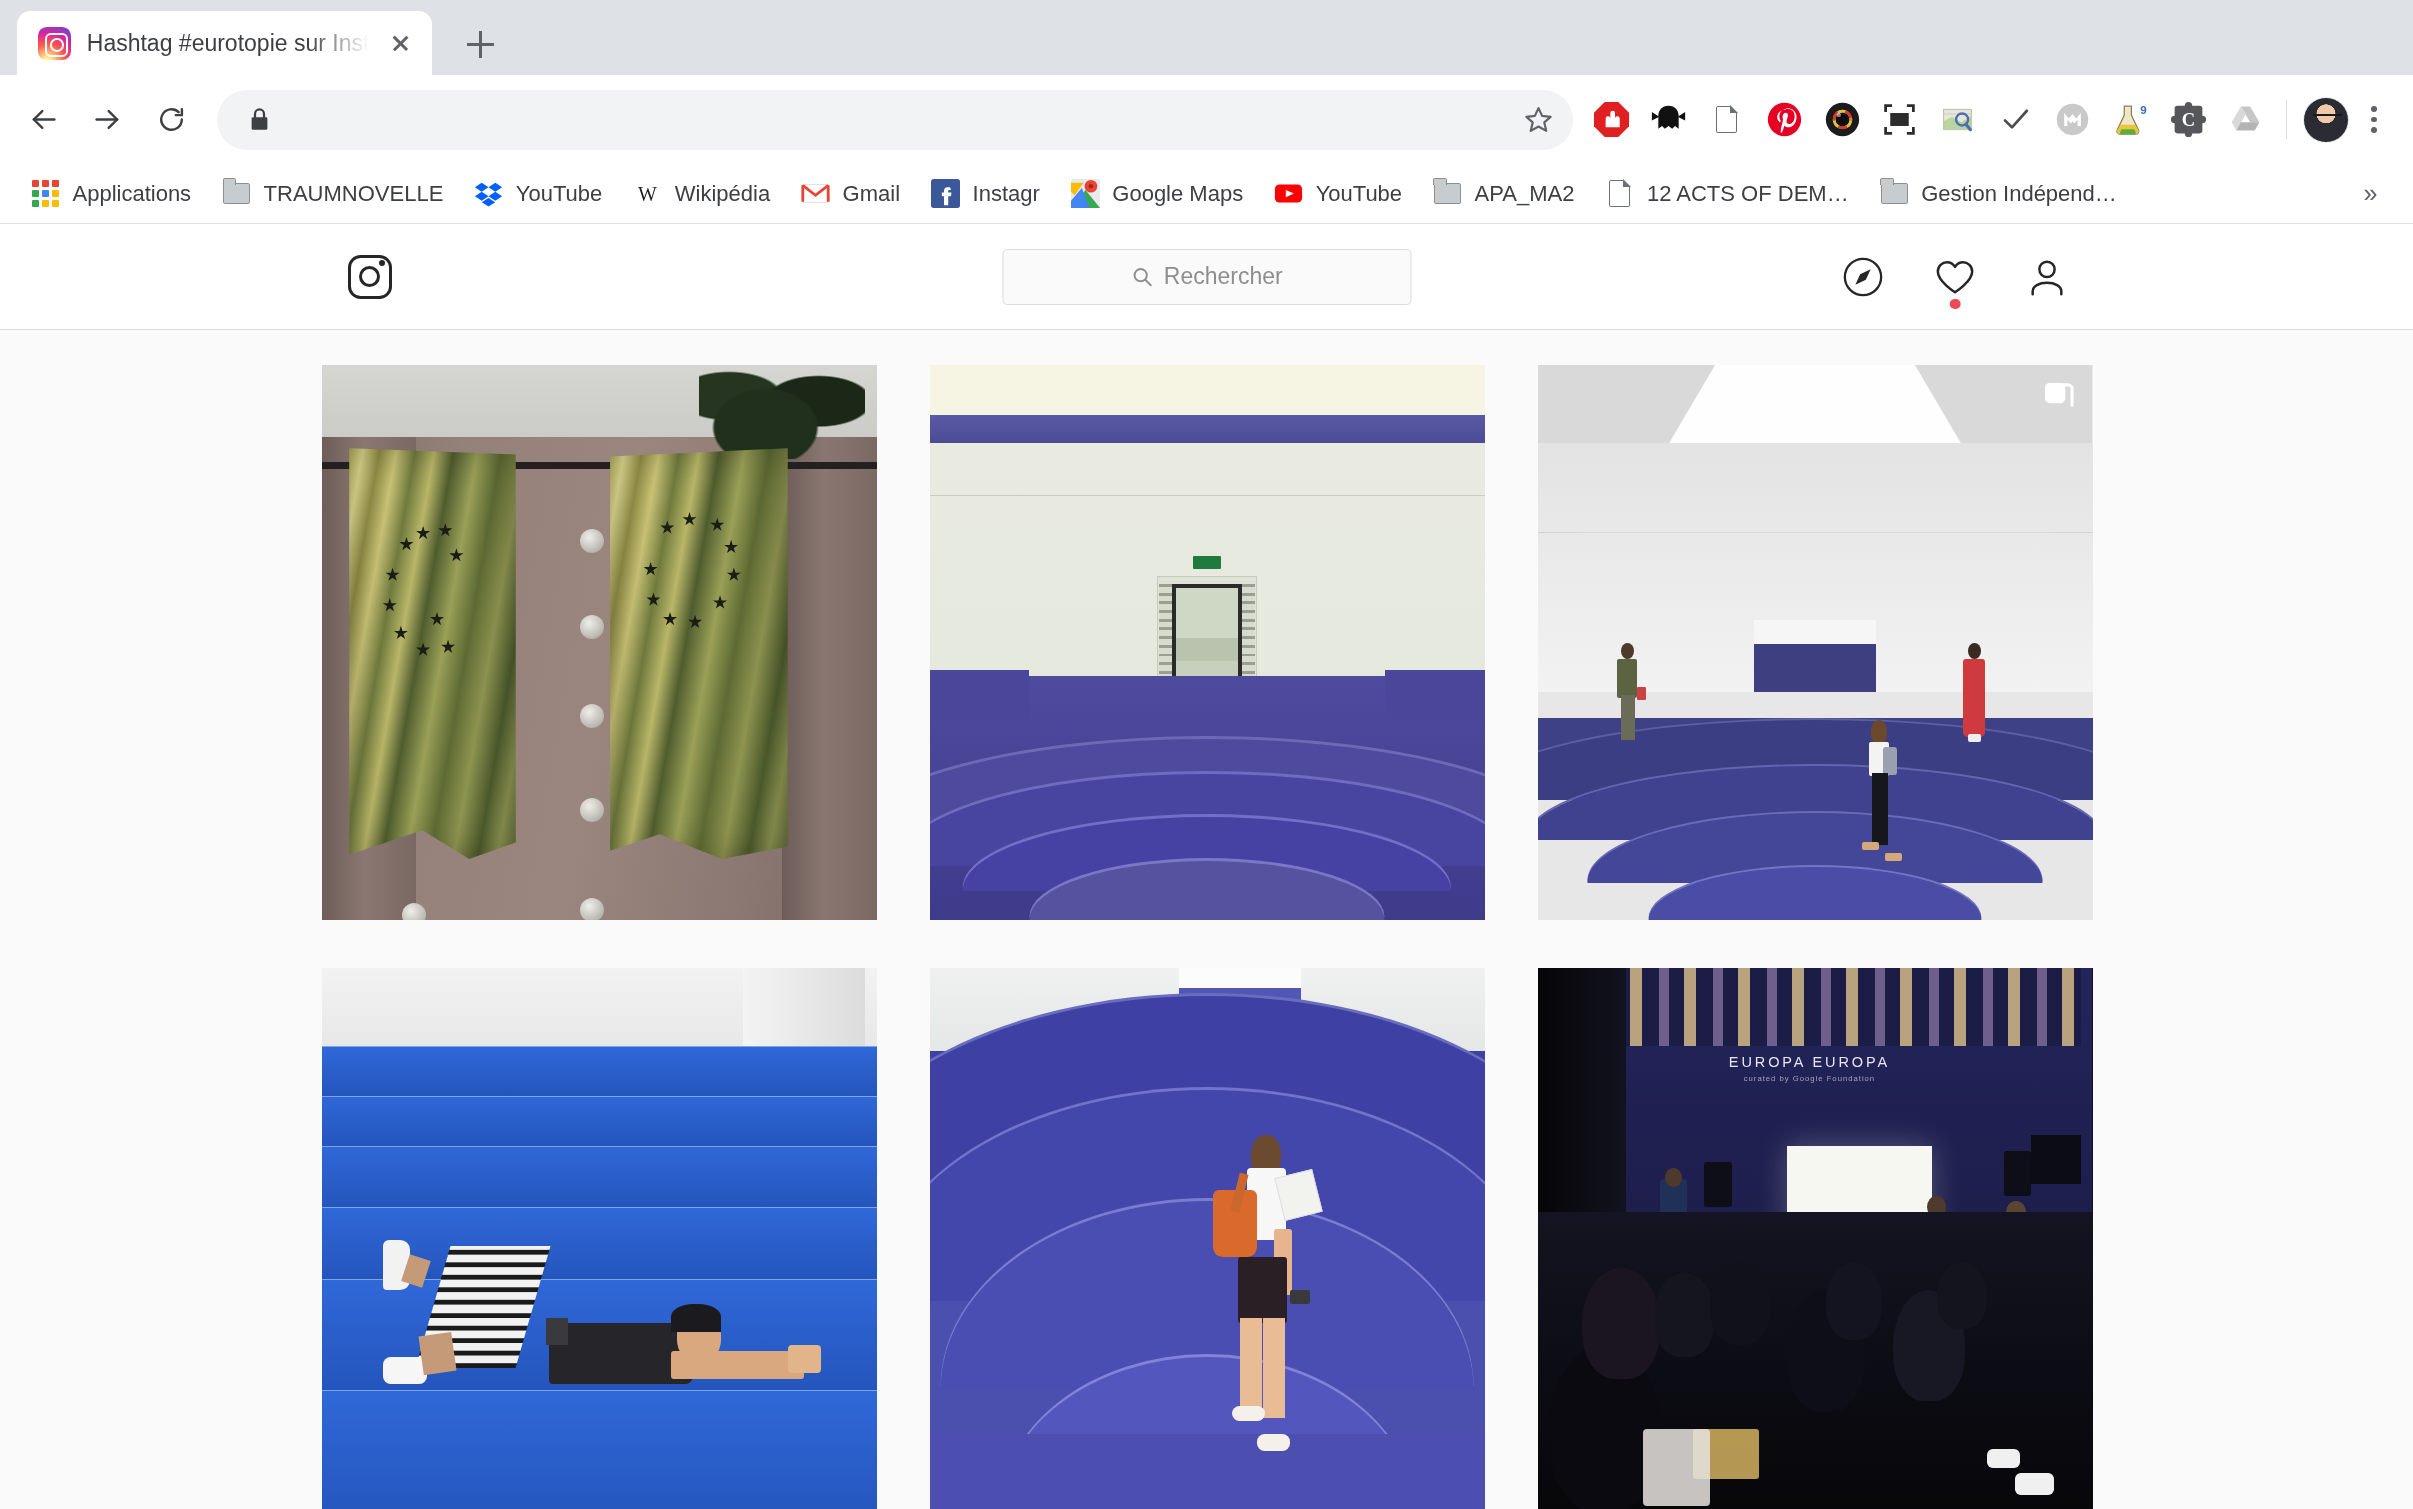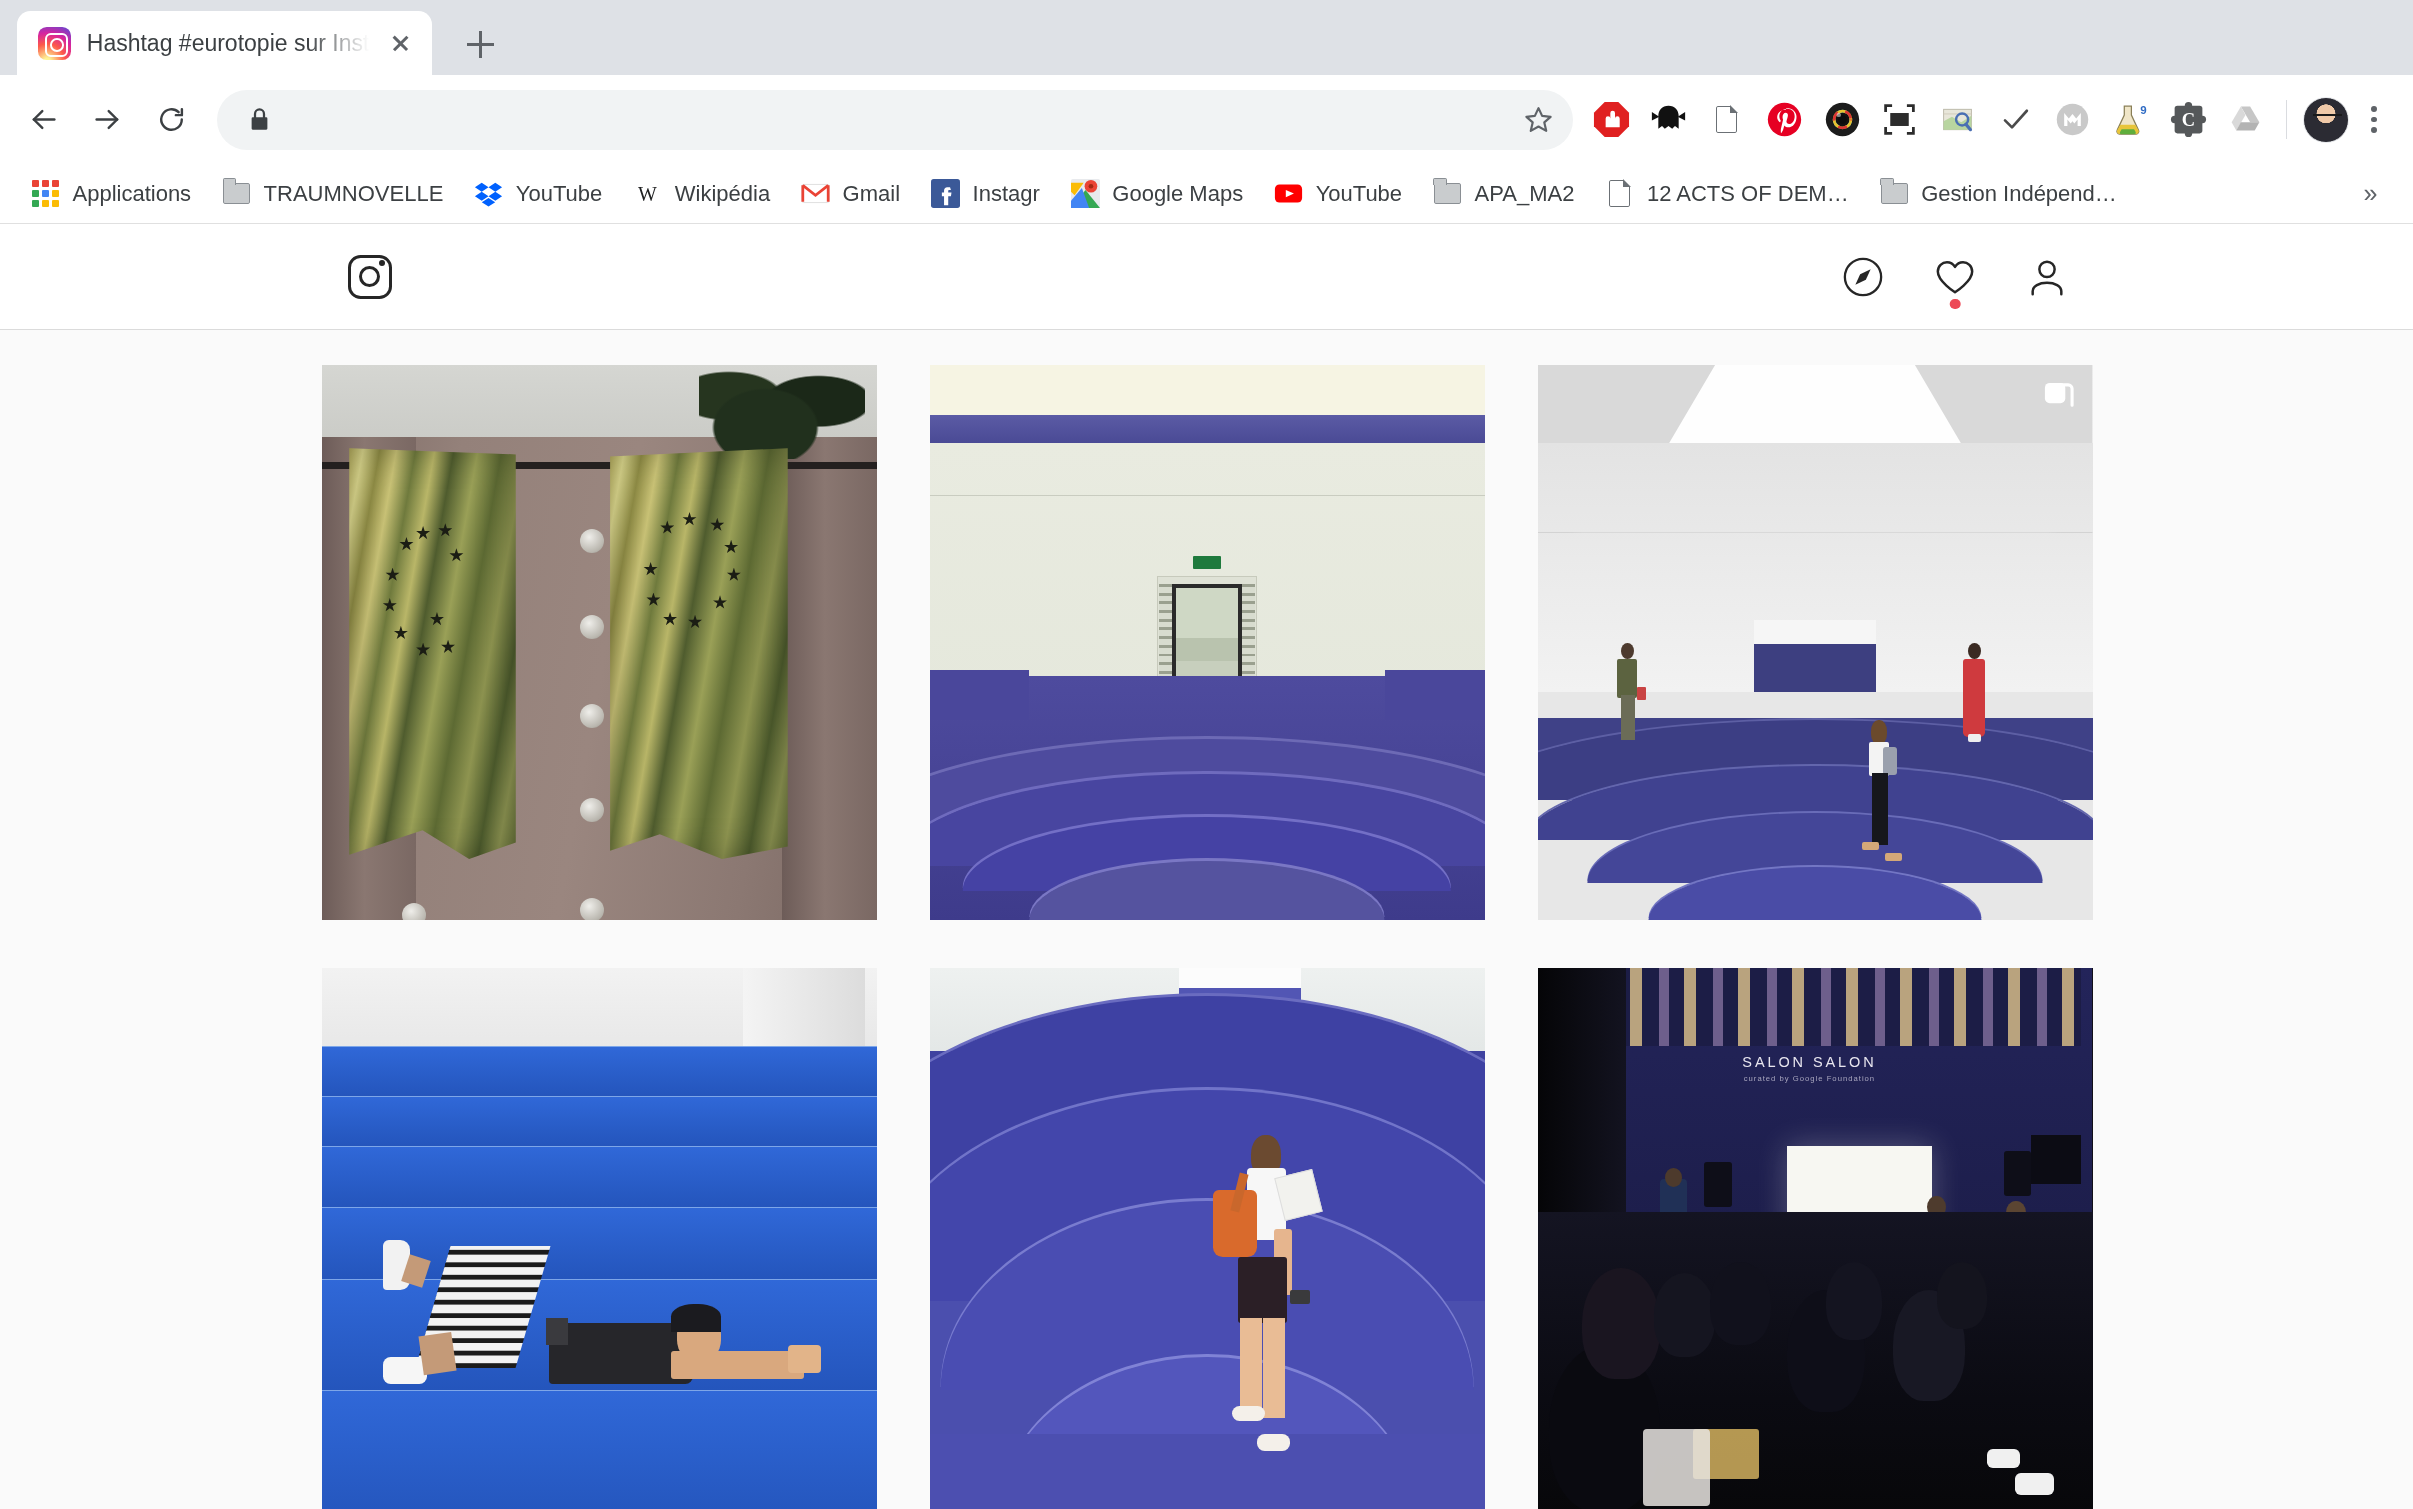--- a/index.html
+++ b/index.html
@@ -583,20 +583,29 @@
   <div class="page">
 
     <div class="ig-header">
       <div class="ig-inner">
         <div class="ig-logo">
           <span class="body"></span>
             <span class="lens"></span>
             <span class="dot"></span>
         </div>
 
+        <div class="ig-search">
+          <span class="sicon">
+            <svg viewBox="0 0 24 24" fill="none" stroke="#8e8e8e" stroke-width="2.2">
+                <circle cx="10.5" cy="10.5" r="7"></circle>
+                <line x1="16" y1="16" x2="22" y2="22" stroke-linecap="round"></line>
+              </svg>
+          </span>
+          <span class="ph">Rechercher</span>
+        </div>
 
         <div class="ig-nav">
           <div class="navico">
             <svg viewBox="0 0 44 44" fill="none" stroke="#262626" stroke-width="2.4">
               <circle cx="22" cy="22" r="19"></circle>
               <polygon points="30,14 25,25 14,30 19,19" fill="#262626" stroke="none"></polygon>
               <polygon points="25,25 19,19 22,22" fill="#fff" stroke="none"></polygon>
             </svg>
           </div>
           <div class="navico">
@@ -773,21 +782,21 @@
             <div style="position:absolute;left:59%;top:84%;width:6%;height:3%;background:#f4f0ea;border-radius:7.7px;"></div>
           </div>
         </div>
 
         <div class="cell">
           <div class="art art6">
             <div class="bluewall"></div>
             <div class="clerestory"></div>
             <div class="curtain"></div>
             <div class="salon">
-              <div>SALON SALON</div>
+              <div>EUROPA EUROPA</div>
               <div class="sub">curated by Google Foundation</div>
             </div>
             <div class="screen"></div>
             <div class="spk" style="left:30%;top:35%;"></div>
             <div class="spk" style="right:11%;top:33%;"></div>
             <div style="position:absolute;right:2%;top:30%;width:9%;height:9%;background:#0c0c14;"></div>
             <div class="floor"></div>
             <div style="position:absolute;left:22%;top:38%;width:5%;height:10%;background:#203056;border-radius:3.9px 3.9px 0 0;"></div>
             <div style="position:absolute;left:23%;top:36%;width:3%;height:3.4%;border-radius:50%;background:#4d3a2c;"></div>
             <div style="position:absolute;left:69%;top:44%;width:6%;height:9%;background:#2b2b33;border-radius:3.9px 3.9px 0 0;"></div>

